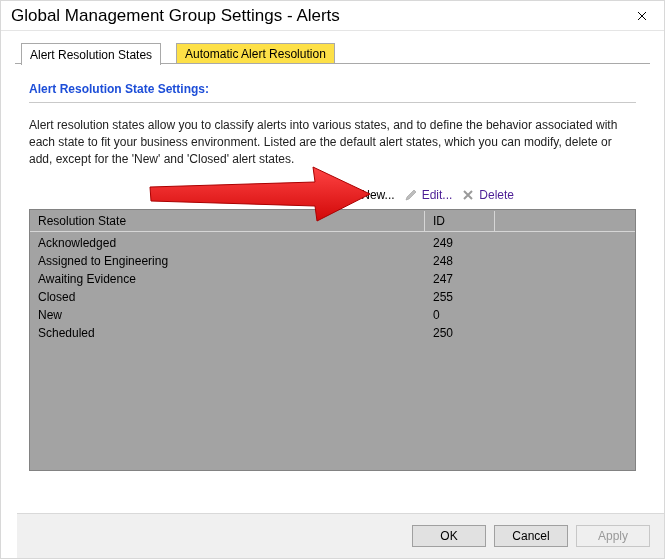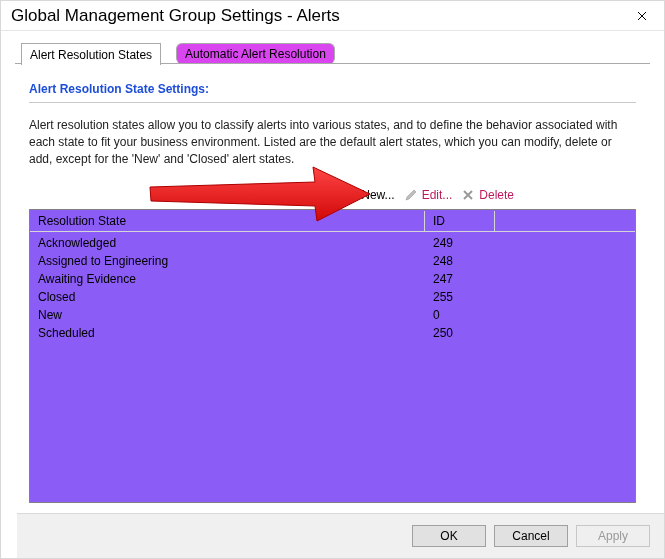--- a/index.html
+++ b/index.html
@@ -45,23 +45,22 @@
     margin-right: 0px;
     font-size: 12px;
     cursor: pointer;
   }
   .tab.active {
     z-index: 2;
     padding-top: 4px;
     margin-bottom: -1px;
   }
   .tab.inactive {
-    background: #d946ef;
+    background: #fde047;
     margin-left: -1px;
-    border-radius: 6px;
   }
   .tab-panel {
     border-top: 1px solid #a9a9a9;
     padding: 10px 14px 14px 14px;
     position: relative;
     top: -1px;
   }
   .section-title {
     font-weight: bold;
     color: #1d4ed8;
@@ -85,27 +84,27 @@
     align-items: center;
   }
   .tbtn {
     display: inline-flex;
     align-items: center;
     gap: 3px;
     color: #000;
     font-size: 12px;
     cursor: pointer;
   }
-  .tbtn.disabled { color: #be185d; cursor: default; }
+  .tbtn.disabled { color: #4c1d95; cursor: default; }
   .tbtn .icon { width: 16px; height: 16px; display: inline-flex; align-items: center; justify-content: center; }
   .grid {
     border: 1px solid #828282;
-    height: 294px;
-    position: relative;
-    background: #8b5cf6;
+    height: 262px;
+    position: relative;
+    background: #a3a3a3;
   }
   .grid-header {
     display: flex;
     height: 22px;
     align-items: center;
     font-size: 12px;
   }
   .grid-header .col {
     padding: 3px 8px;
     border-right: 1px solid #d6d6d6;

